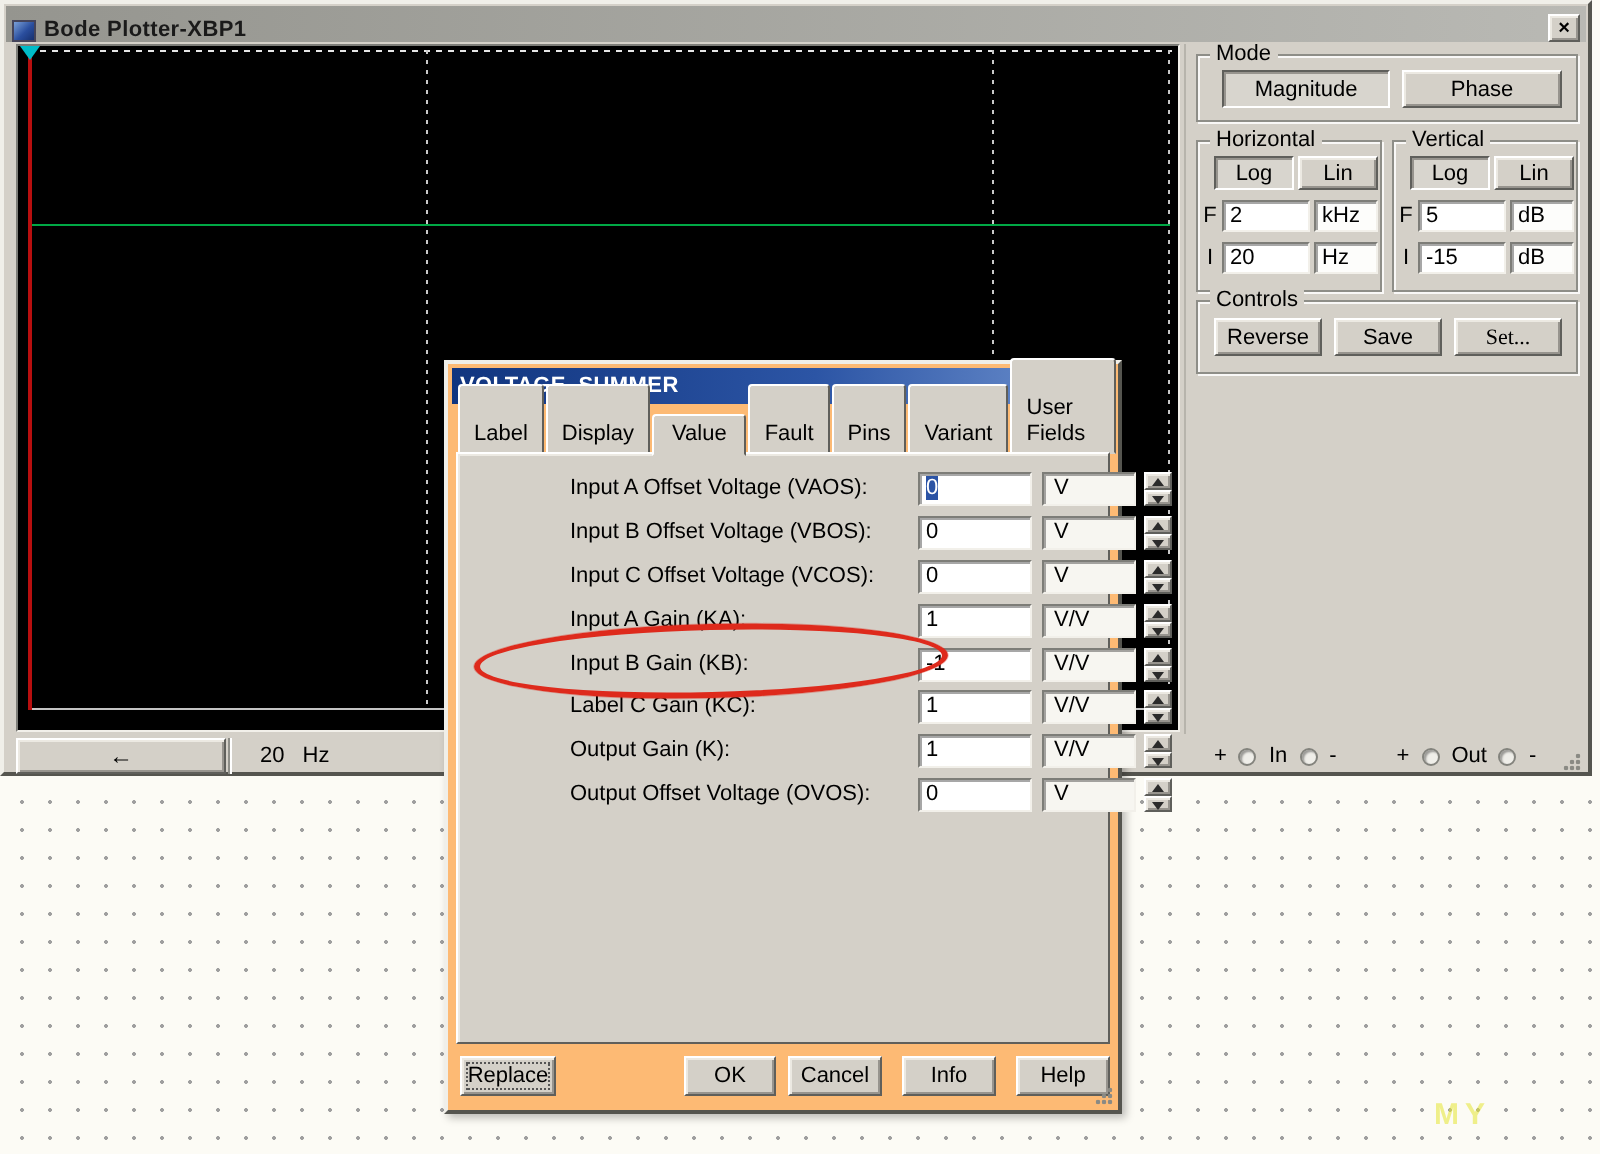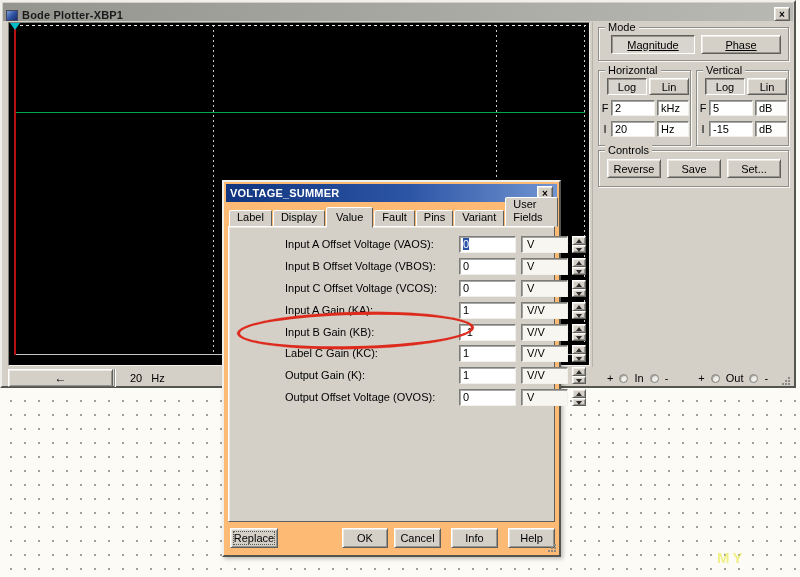--- a/index.html
+++ b/index.html
@@ -89,21 +89,21 @@
     border-top:7px solid #00bcc8;
   }
   .trace { position:absolute; height:1px; background:#00a845; }
 
   .right-panel {
     position:absolute; left:590px; top:20px; width:202px; height:345px;
     background:#d4d0c8; border-left:1px solid #b7b4ac;
   }
 
   .mode-group { left:5px; top:5px; width:191px; height:34px; }
-  .mode-group .btn { position:absolute; top:7px; height:19px;text-decoration:underline; }
+  .mode-group .btn { position:absolute; top:7px; height:19px; }
   .hv-group { top:48px; width:93px; height:76px; }
   .hv-row { position:absolute; display:flex; gap:2px; align-items:center; }
   .loglin .btn { width:40px; height:17px; }
   .fi-label { width:8px; text-align:center; }
   .fi-value { width:44px; height:16px; padding:1px 3px; }
   .fi-unit  { width:32px; height:16px; padding:1px 3px; background:#fdfdfb; }
   .controls-group { left:5px; top:128px; width:191px; height:37px; }
   .controls-group .btn { position:absolute; top:8px; width:54px; height:19px; }
 
   .statusbar { position:absolute; left:1px; right:1px; top:366px; height:20px; }
@@ -145,21 +145,21 @@
   .dlg-titlebar {
     position:absolute; left:2px; top:2px; right:2px; height:18px;
     background:linear-gradient(90deg,#11357f 0%, #2c55a5 55%, #7295d1 100%);
     display:flex; align-items:center; padding:0 4px;
   }
   .dlg-title { color:#fff; font-weight:bold; letter-spacing:.2px; }
   .dlg-close { margin-left:auto; width:16px; height:14px; font-weight:bold; font-size:10px; line-height:11px; }
 
   .tabbar { position:absolute; left:5px; top:26px; height:19px; display:flex; align-items:flex-end; }
   .tab {
-    padding:0 7px 2px; margin-right:1px; position:relative;
+    padding:18px 7px 2px; margin-right:1px; position:relative;
     background:#d4d0c8;
     border:1px solid; border-color:#ffffff #5f5f5b transparent #ffffff;
     border-radius:2px 2px 0 0; line-height:13px;
   }
   .tab.active {
     padding:3px 9px; top:1px; z-index:3;
     height:21px; box-shadow:0 2px 0 #d4d0c8;
   }
   .tabpage {
     position:absolute; left:4px; right:4px; top:44px; height:296px;
@@ -261,21 +261,21 @@
         <span class="fi-label">I</span>
         <span class="sunken fi-value">-15</span>
         <span class="sunken fi-unit">dB</span>
       </div>
     </div>
 
     <div class="group controls-group">
       <span class="legend">Controls</span>
       <div class="btn raised" style="left:8px;">Reverse</div>
       <div class="btn raised" style="left:68px;">Save</div>
-      <div class="btn raised" style="left:128px;">Set...</div>
+      <div class="btn raised" style="left:128px;font-family:Liberation Serif, serif;">Set...</div>
     </div>
   </div>
 
   <div class="statusbar">
     <div class="btn raised scroll-btn">←</div>
     <div class="freq-readout">
       <span>20</span>
       <span>Hz</span>
     </div>
     <div class="io-labels">

